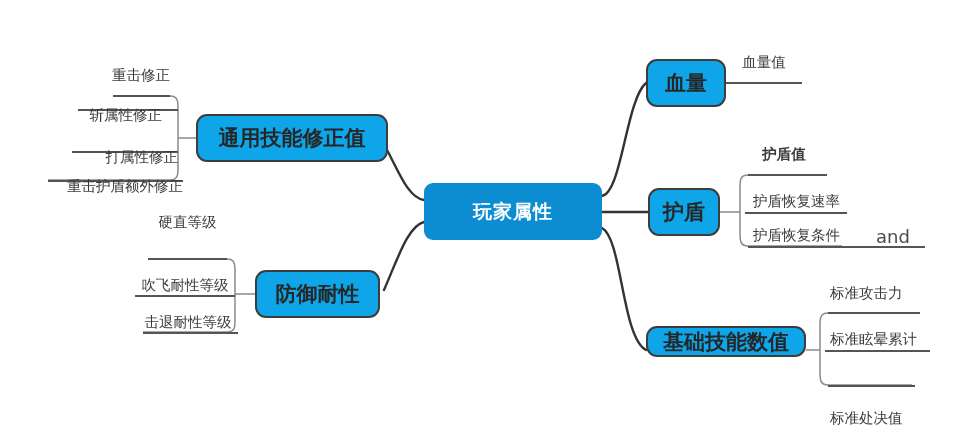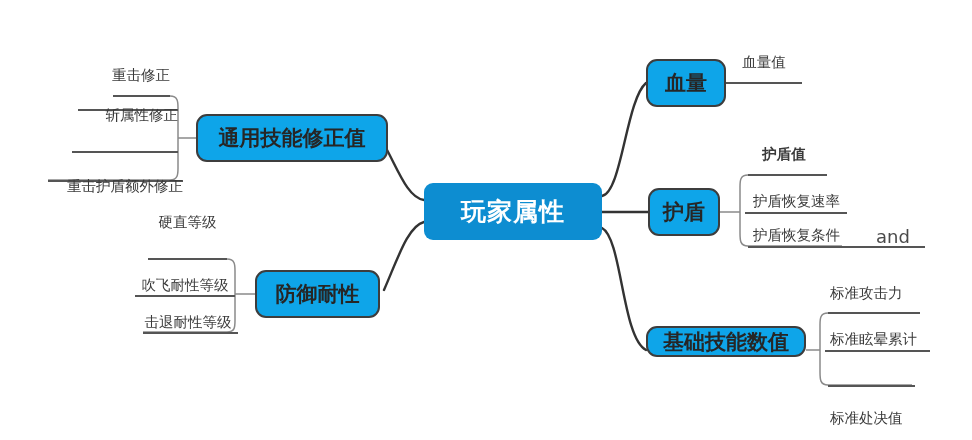--- a/index.html
+++ b/index.html
@@ -30,21 +30,21 @@
     box-sizing: border-box;
     display: flex;
     align-items: center;
     justify-content: center;
     white-space: nowrap;
   }
   .node-central {
     background: #0d8dd1;
     border-radius: 9px;
     color: #ffffff;
-    font-size: 25px;
+    font-size: 19px;
     font-weight: bold;
     letter-spacing: 1px;
   }
   .node-branch {
     background: #0ea5e9;
     border: 2.5px solid #3d3d3d;
     border-radius: 11px;
     color: #262626;
     font-size: 21px;
     font-weight: bold;
@@ -144,22 +144,25 @@
     <span>护盾</span>
   </div>
 
   <div class="node node-branch" style="left:646px; top:326px; width:160px; height:31px;">
     <span>基础技能数值</span>
   </div>
 
   <div class="leaf leaf-left" style="left:40px; top:52px; width:130px;">
     <span>重击修正</span>
   </div>
-  <div class="leaf leaf-left" style="left:28px; top:92px; width:150px;text-align:right;">
+  <div class="leaf leaf-left" style="left:12px; top:92px; width:150px;text-align:right;">
     <span>斩属性修正</span>
+  </div>
+  <div class="leaf leaf-left" style="left:28px; top:134px; width:150px;">
+    <span>打属性修正</span>
   </div>
   <div class="leaf leaf-left" style="left:18px; top:163px; width:165px;">
     <span>重击护盾额外修正</span>
   </div>
 
   <div class="leaf" style="left:148px; top:215px; width:79px;">
     <span>硬直等级</span>
   </div>
   <div class="leaf" style="left:135px; top:278px; width:100px;">
     <span>吹飞耐性等级</span>

